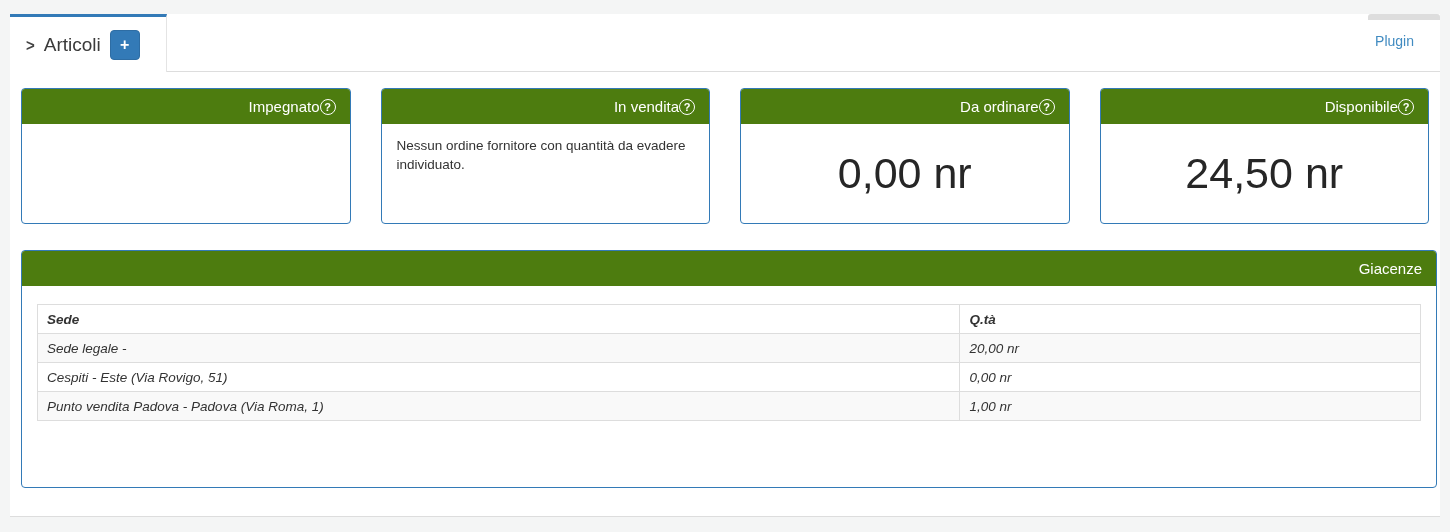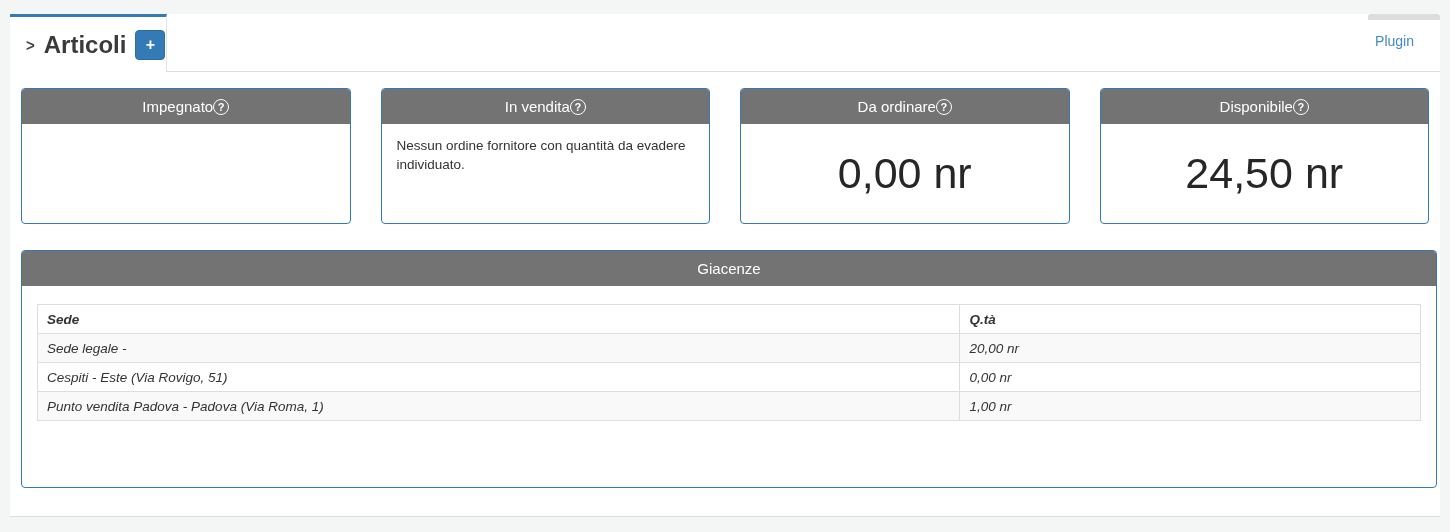--- a/index.html
+++ b/index.html
@@ -35,21 +35,21 @@
     position: absolute; left: 0; top: 0;
     width: 157px; height: 58px;
     background: #fff;
     border-top: 3px solid #337ab7;
     border-right: 1px solid #e4e4e4;
     display: flex; align-items: center;
     padding-left: 16px; gap: 9px;
     cursor: pointer;
   }
   .tab-chevron { font-size: 15px; color: #444; font-weight: bold; transform: scaleY(1.15); }
-  .tab-label { font-size: 24px; color: #3a3a3a; font-weight: bold; }
+  .tab-label { font-size: 19px; color: #3a3a3a; }
   .add-btn {
     width: 30px; height: 30px;
     background: #337ab7;
     border: 1px solid #2e6da4;
     border-radius: 4px;
     color: #fff; font-size: 16px; font-weight: bold;
     display: flex; align-items: center; justify-content: center;
     cursor: pointer;
   }
   .plugin-link {
@@ -64,24 +64,24 @@
   }
   .panel {
     flex: 1;
     border: 1px solid #337ab7;
     border-radius: 4px;
     background: #fff;
     height: 136px;
     overflow: hidden;
   }
   .panel-header {
-    background: #737373;
+    background: #4d7c0f;
     color: #fff;
     height: 35px;
-    display: flex; align-items: center; justify-content: center;
+    display: flex; align-items: center; justify-content: flex-end;
     padding: 0 14px;
     font-size: 15px;
   }
   .help-icon {
     width: 16px; height: 16px;
     border: 1px solid #fff;
     border-radius: 50%;
     font-size: 11px; font-weight: bold; line-height: 14px;
     text-align: center;
     cursor: pointer;

